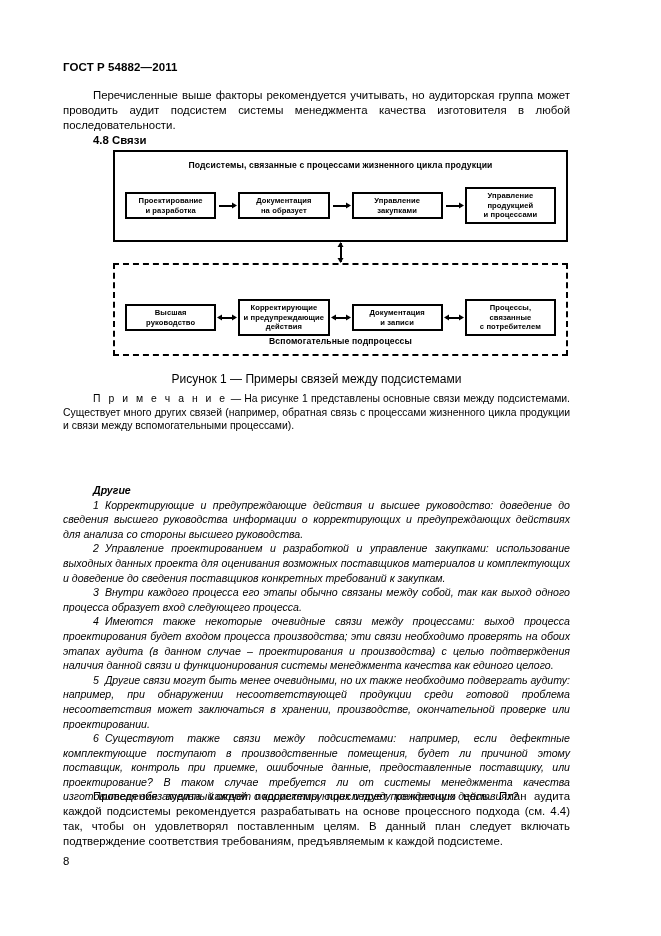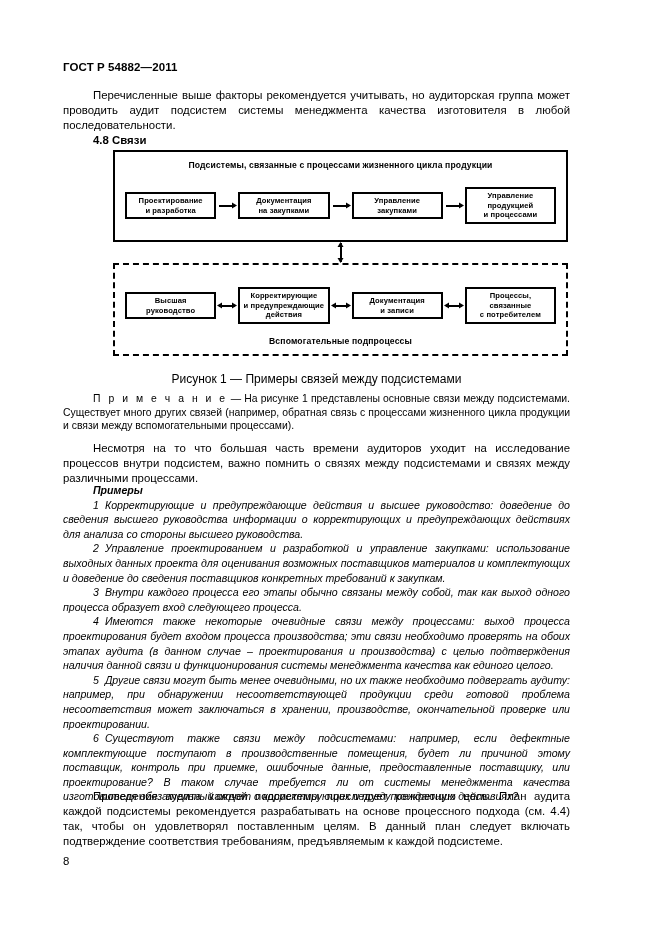--- a/index.html
+++ b/index.html
@@ -154,21 +154,21 @@
   }
 
   .row {
     position: absolute;
     left: 10px;
     right: 10px;
     display: flex;
     align-items: center;
   }
   .band-top .row { top: 25px; height: 57px; }
-  .band-bottom .row { top: 12px; height: 57px; }
+  .band-bottom .row { top: 24px; height: 57px; }
 
   .node {
     box-sizing: border-box;
     border: 2px solid #000;
     background: #fff;
     flex: 1 1 0;
     display: flex;
     align-items: center;
     justify-content: center;
     text-align: center;
@@ -275,21 +275,21 @@
         </div>
 
         <div class="conn">
           <span class="shaft"></span>
             <span class="head-r"></span>
         </div>
 
         <div class="node">
           <div>
             <span>Документация</span>
-            <span>на закупками</span>
+            <span>на образует</span>
           </div>
         </div>
 
         <div class="conn">
           <span class="shaft"></span>
             <span class="head-r"></span>
         </div>
 
         <div class="node">
           <div>
@@ -379,26 +379,23 @@
   </div>
 
   <div class="content" style="top:372px;">
     <p class="fig-caption">Рисунок 1 — Примеры связей между подсистемами</p>
   </div>
 
   <div class="content" style="top:392px;">
     <p class="note"><span class="spaced">П р и м е ч а н и е</span><span> — </span><span>На рисунке 1 представлены основные связи между подсистемами. Существует много других связей (например, обратная связь с процессами жизненного цикла продукции и связи между вспомогатель­ными процессами).</span></p>
   </div>
 
-  <div class="content" style="top:441px;">
-    <p class="para">Несмотря на то что большая часть времени аудиторов уходит на исследование процессов внутри подсистем, важно помнить о связях между подсистемами и связях между различными процессами.</p>
-  </div>
 
   <div class="content" style="top:483px;">
-    <p class="examples-title">Примеры</p>
+    <p class="examples-title">Другие</p>
 
     <p class="example"><span class="num">1</span><span>Корректирующие и предупреждающие действия и высшее руководство: доведение до сведения высшего руководства информации о корректирующих и предупреждающих действиях для анализа со стороны высшего руководства.</span></p>
 
     <p class="example"><span class="num">2</span><span>Управление проектированием и разработкой и управление закупками: использование выходных данных проекта для оценивания возможных поставщиков материалов и комплектующих и доведение до сведения поставщиков конкретных требований к закупкам.</span></p>
 
     <p class="example"><span class="num">3</span><span>Внутри каждого процесса его этапы обычно связаны между собой, так как выход одного процес­са образует вход следующего процесса.</span></p>
 
     <p class="example"><span class="num">4</span><span>Имеются также некоторые очевидные связи между процессами: выход процесса проектирова­ния будет входом процесса производства; эти связи необходимо проверять на обоих этапах аудита (в данном случае – проектирования и производства) с целью подтверждения наличия данной связи и функ­ционирования системы менеджмента качества как единого целого.</span></p>
 
     <p class="example"><span class="num">5</span><span>Другие связи могут быть менее очевидными, но их также необходимо подвергать аудиту: на­пример, при обнаружении несоответствующей продукции среди готовой проблема несоответствия может заключаться в хранении, производстве, окончательной проверке или проектировании.</span></p>

